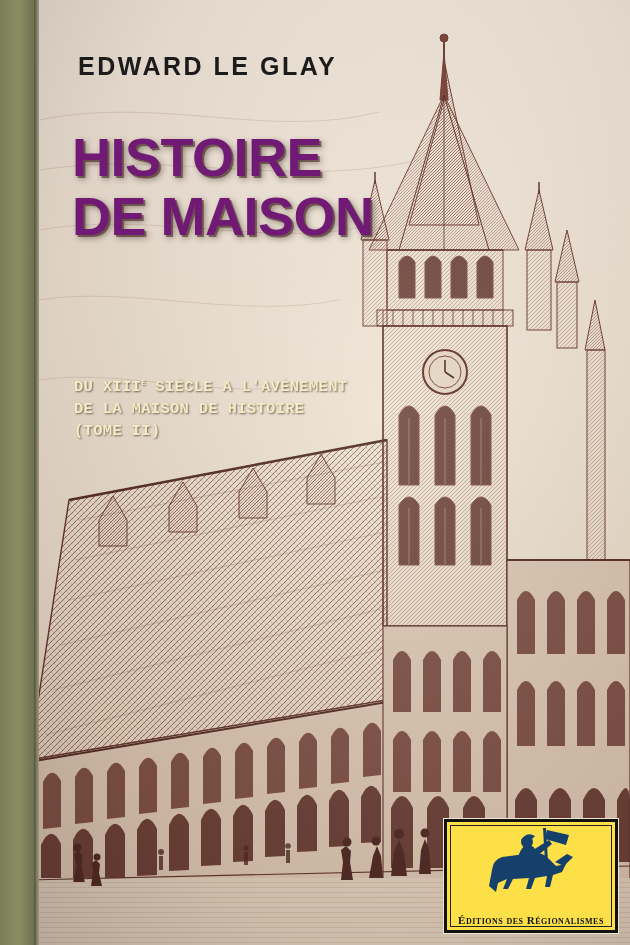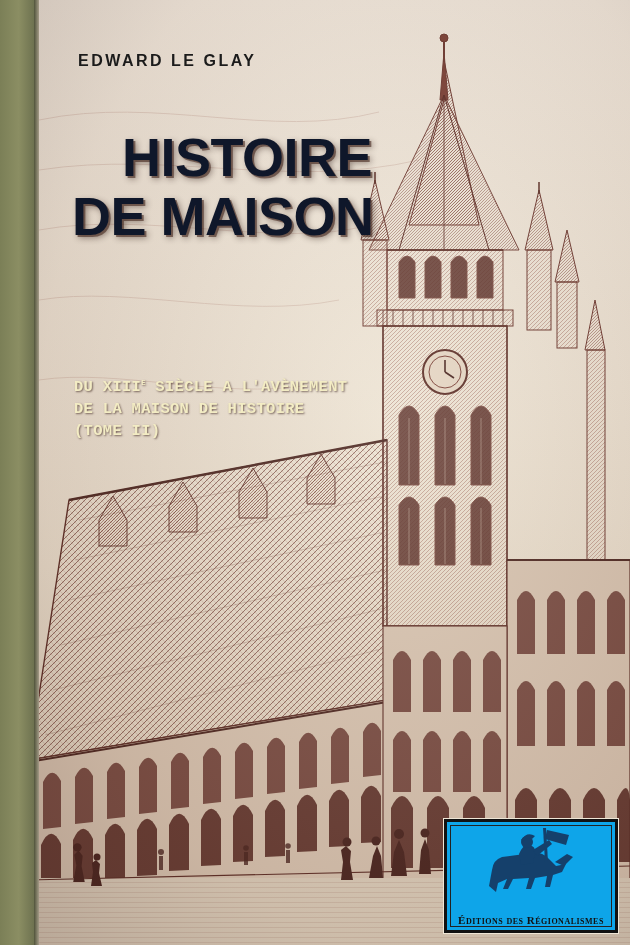--- a/index.html
+++ b/index.html
@@ -40,48 +40,47 @@
     background: #efe7da;
     overflow: hidden;
   }
   .art svg { display: block; }
 
   
   .author {
     position: absolute;
     left: 78px;
     top: 52px;
-    font-size: 16px;
+    font-size: 25px;
     font-weight: bold;
     letter-spacing: 2.5px;
     color: #1b1b1b;
     z-index: 5;
     font-family: "Liberation Sans", sans-serif;
     text-align: center;
   }
   .title-block {
     position: absolute;
     left: 72px;
     top: 132px;
     z-index: 5;
     width: 300px;
   }
   .title-line {
     font-size: 54px;
     font-weight: bold;
     line-height: 0.96;
     letter-spacing: -0.5px;
-    color: #0f172a;
+    color: #701a75;
     margin: 0 0 7px 0;
     text-shadow:
       2px 2px 0 rgba(60,30,20,0.55),
       3px 3px 6px rgba(40,20,15,0.45);
     font-family: "Liberation Sans", sans-serif;
     white-space: nowrap;
-    text-align: right;
   }
   .subtitle-block {
     position: absolute;
     left: 74px;
     top: 376px;
     z-index: 5;
     color: #f3ecc4;
     font-size: 15.5px;
     letter-spacing: 0.3px;
     line-height: 1.42;
@@ -94,21 +93,21 @@
   .sup { font-size: 10px; vertical-align: super; }
 
   
   .logo {
     position: absolute;
     right: 12px;
     bottom: 12px;
     width: 168px;
     height: 108px;
     z-index: 7;
-    background: #0ea5e9;
+    background: #fde047;
     border: 3px solid #111;
     box-shadow: 0 0 0 1px #efe6d6;
   }
   .logo .inner {
     position: absolute;
     inset: 3px;
     border: 1px solid #222;
   }
   .logo-caption {
     position: absolute;

